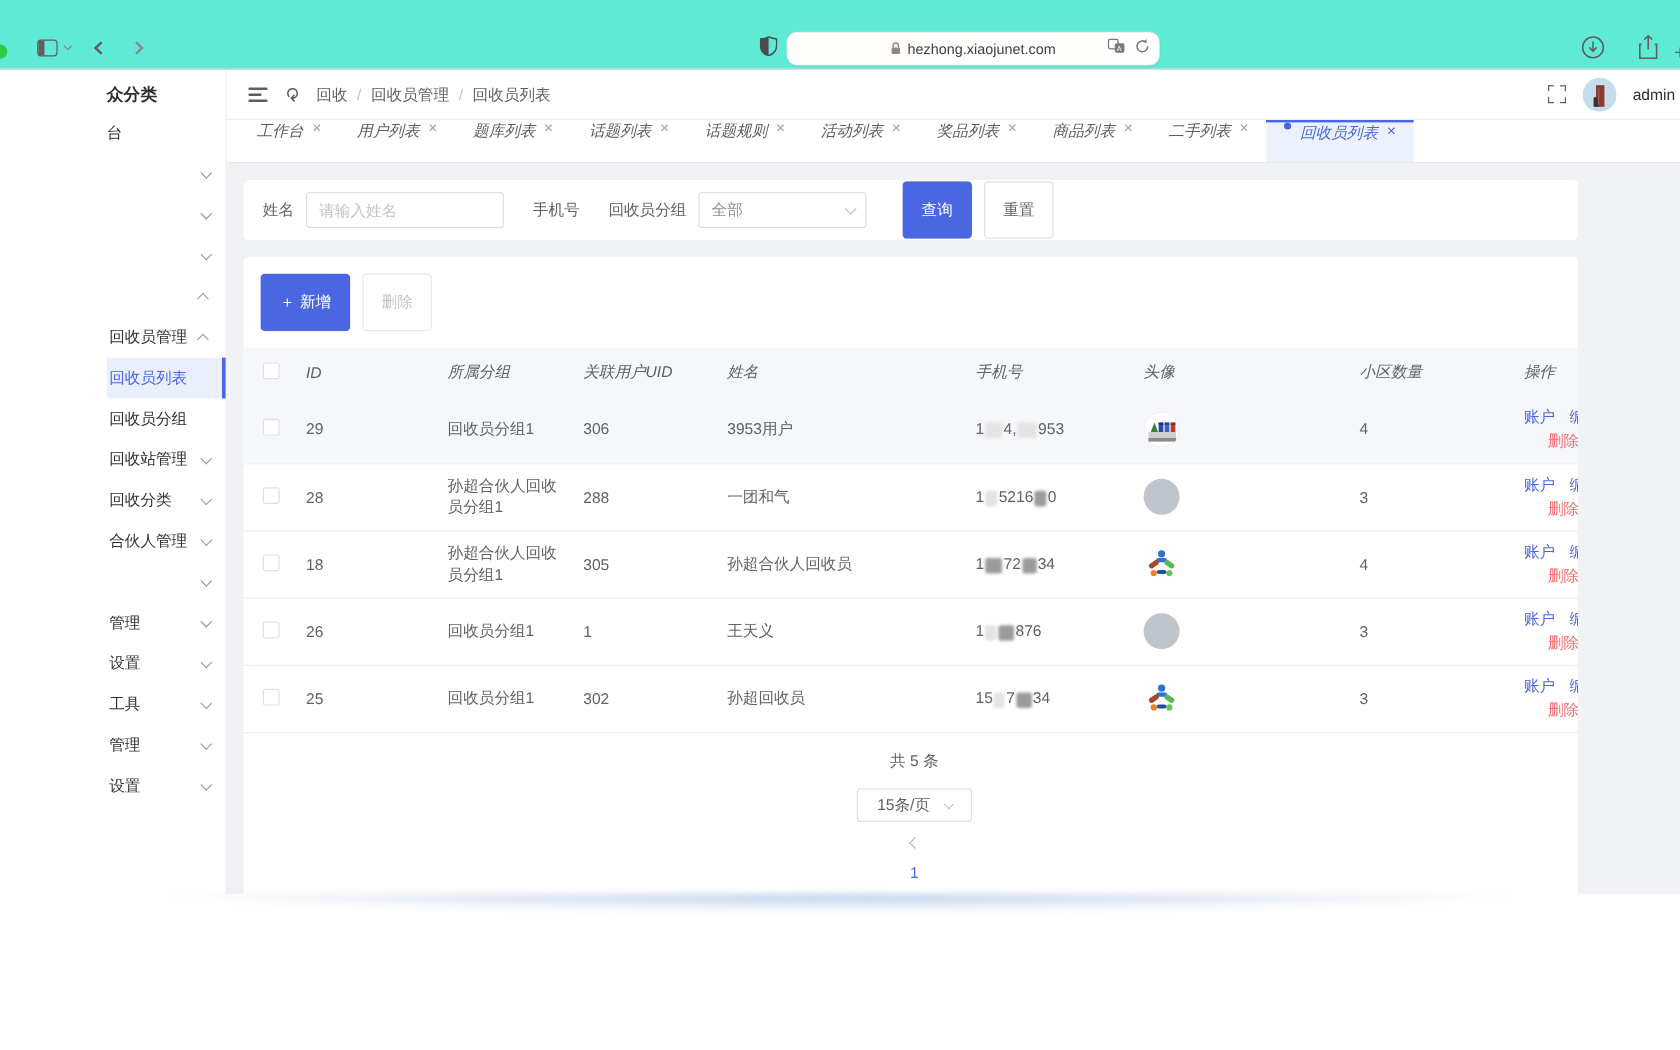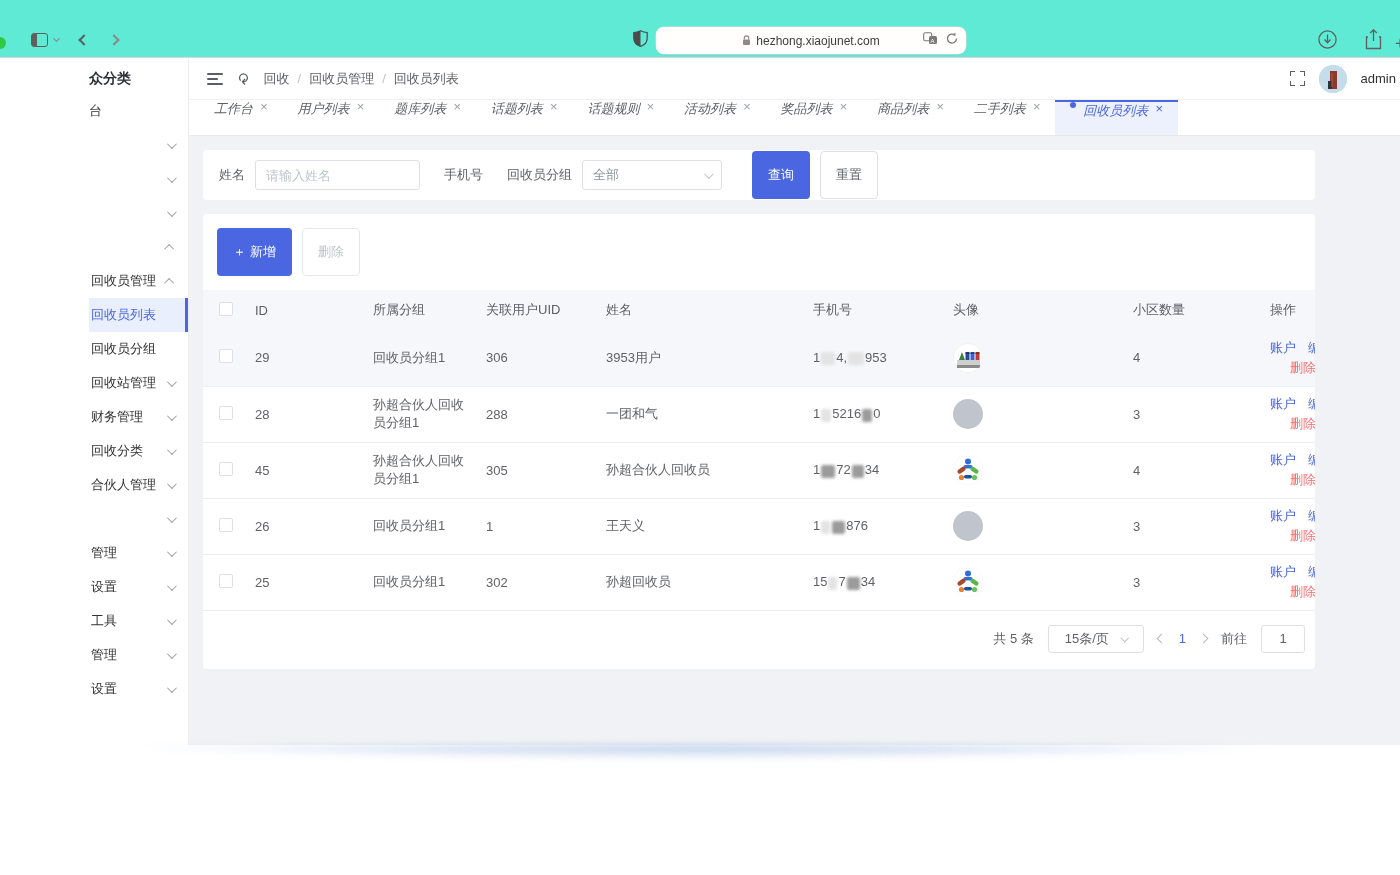--- a/index.html
+++ b/index.html
@@ -94,38 +94,38 @@
     font-family:"Liberation Sans",sans-serif; }
   .btn-primary { background:#4a66e0; color:#fff; }
   .btn-plain { background:#fff; border-color:#dcdfe6; color:#606266; }
   .btn-disabled { background:#fff; border-color:#e4e7ed; color:#c0c4cc; cursor:not-allowed; }
   .btn-query { margin-left:20px; }
 
   .table-card { padding-top:14px; overflow:hidden; }
   .toolbar { display:flex; gap:10px; padding:0 14px; margin-bottom:14px; }
 
   table { width:1241px; table-layout:fixed; border-collapse:collapse; font-size:13px; color:#606266; }
-  th { background:#f5f7fa; height:40px; text-align:left; font-weight:400; color:#5c6066; padding-left:16px; }
+  th { background:#f5f7fa; height:40px; text-align:left; font-weight:400; color:#5c6066; padding-left:16px;font-style:italic; }
   td { height:56px; border-bottom:1px solid #ebeef5; padding-left:16px; }
   tr.hl td { background:#f5f7fa; }
   .cbx { display:inline-block; width:14px; height:14px; border:1px solid #dcdfe6; border-radius:2px; background:#fff; }
   .redact { display:inline-block; height:13px; border-radius:2px; background:#e3e3e3;
     filter:blur(1.5px); vertical-align:middle; margin:0 1px; }
   .redact.dark { background:#9b9b9b; }
   .avatar { width:30px; height:30px; border-radius:50%; overflow:hidden; display:flex;
     align-items:center; justify-content:center; background:#fff; box-shadow:0 0 0 1px #f0f0f0 inset; }
   .avatar.gray { background:#c0c4cc; box-shadow:none; }
   .acts { line-height:20px; width:80px; }
   .acts a { text-decoration:none; font-size:13px; cursor:pointer; }
   .lnk { color:#4a66e0; }
   .lnk-danger { color:#f56c6c; }
   .acts .row2 { padding-left:20px; }
 
   .pagination { display:flex; align-items:center; justify-content:flex-end; gap:14px;
-    padding:14px 16px 16px; margin-right:-6px; font-size:13px; color:#606266; }
+    padding:14px 0 16px; margin-right:-6px; font-size:13px; color:#606266;flex-direction:column; }
   .size-select { width:96px; height:28px; border:1px solid #dcdfe6; border-radius:3px;
     display:flex; align-items:center; justify-content:center; gap:12px; color:#606266; cursor:pointer; }
   .size-select .arr { width:6px; height:6px; border-right:1.5px solid #c0c4cc; border-bottom:1.5px solid #c0c4cc;
     transform:rotate(45deg) translateY(-1px); }
   .pg-arrow { width:7px; height:7px; border-right:1.5px solid #b4b8bf; border-bottom:1.5px solid #b4b8bf; }
   .pg-arrow.prev { transform:rotate(135deg); }
   .pg-arrow.next { transform:rotate(-45deg); }
   .pg-num { color:#4a66e0; }
   .goto-input { width:44px; height:28px; border:1px solid #dcdfe6; border-radius:3px;
     text-align:center; font-size:13px; color:#606266; font-family:"Liberation Sans",sans-serif; }
@@ -217,24 +217,20 @@
             <span class="lbl">回收员列表</span>
           </li>
           <li class="side-item">
             <span class="lbl">回收员分组</span>
           </li>
           <li class="side-item">
             <span class="lbl">回收站管理</span>
             <span class="arr down"></span>
           </li>
           <li class="side-item">
-            <span class="lbl">财务管理</span>
-            <span class="arr down"></span>
-          </li>
-          <li class="side-item">
             <span class="lbl">回收分类</span>
             <span class="arr down"></span>
           </li>
           <li class="side-item">
             <span class="lbl">合伙人管理</span>
             <span class="arr down"></span>
           </li>
           <li class="side-item">
             <span class="lbl"></span>
             <span class="arr down"></span>
@@ -433,21 +429,21 @@
                   <td>3</td>
                   <td>
                     <div class="acts">
                       <div><a class="lnk">账户</a><a class="lnk" style="margin-left: 12px;">编辑</a></div>
                       <div class="row2"><a class="lnk-danger">删除</a></div>
                     </div>
                   </td>
                 </tr>
                 <tr class="">
                   <td><span class="cbx"></span></td>
-                  <td>45</td>
+                  <td>18</td>
                   <td>孙超合伙人回收员分组1</td>
                   <td>305</td>
                   <td>孙超合伙人回收员</td>
                   <td>1<span class="redact dark" style="width: 14px;"></span>72<span class="redact dark" style="width: 12px;"></span>34</td>
                   <td>
                     <div class="avatar">
                       <svg width="30" height="30" viewBox="0 0 30 30">
                         <circle cx="15" cy="15" r="15" fill="#fff"></circle>
                         <circle cx="15" cy="6.5" r="3" fill="#2e6fd8"></circle>
                         <rect x="10.5" y="10" width="9" height="3.6" rx="1.8" fill="#2e6fd8"></rect>

